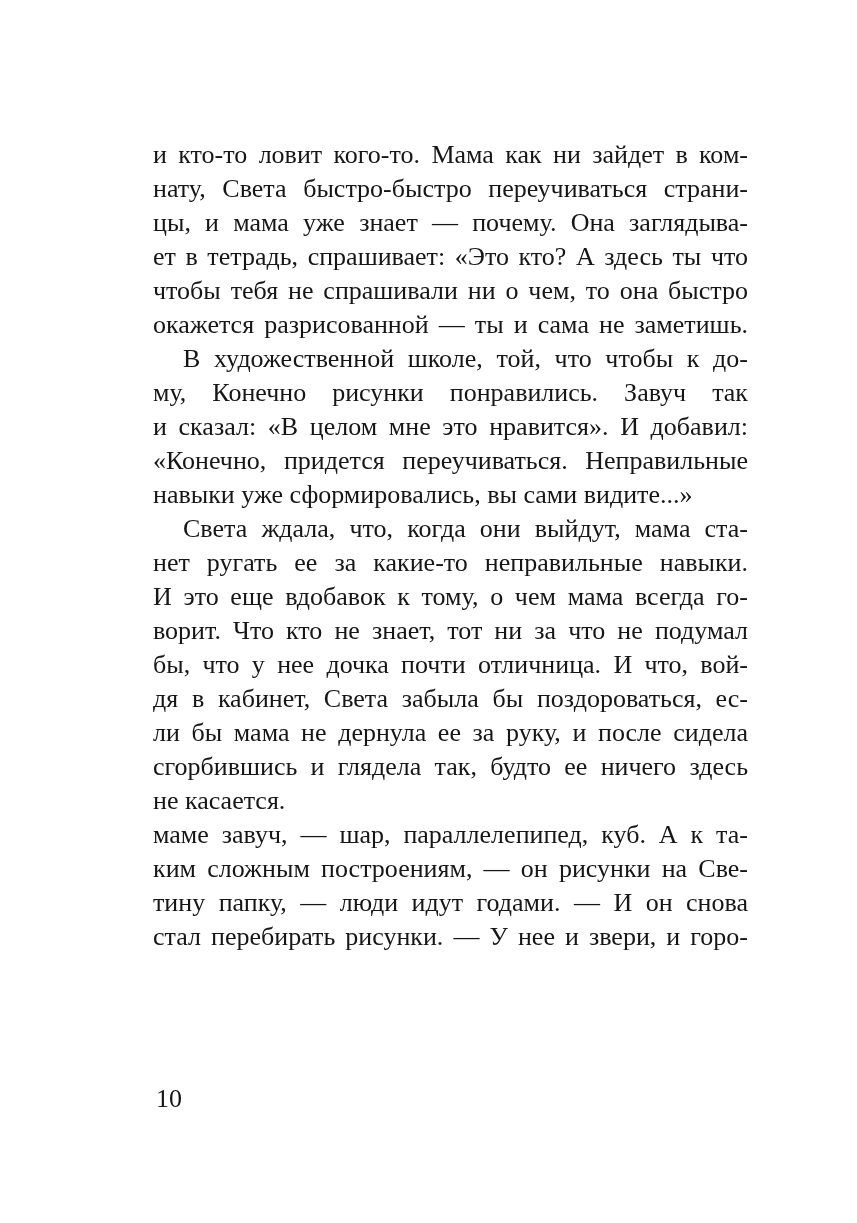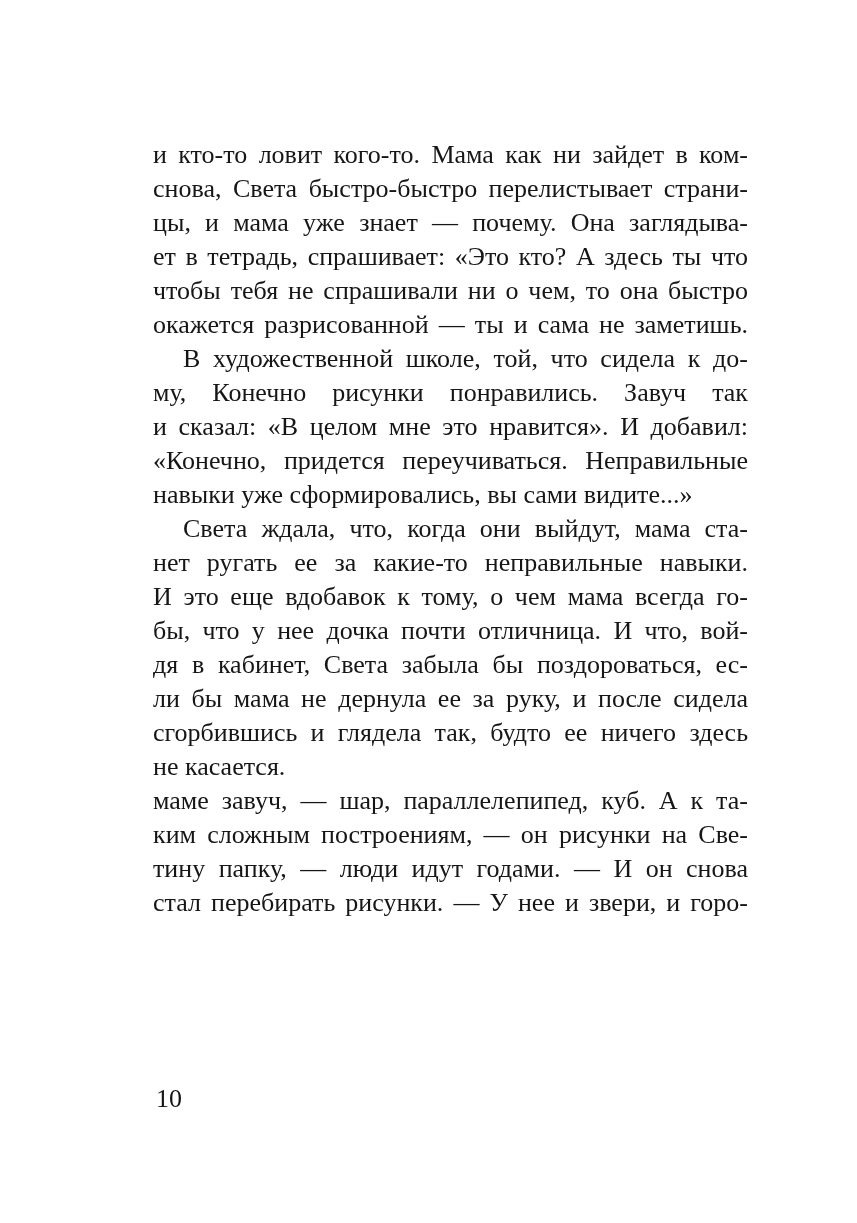--- a/index.html
+++ b/index.html
@@ -49,37 +49,38 @@
     text-align: center;
   }
 </style>
 </head>
 <body>
 
 <div class="page">
   <div class="text-block">
       <div class="paragraph">
         <div class="line">и кто-то ловит кого-то. Мама как ни зайдет в ком-</div>
-        <div class="line">снова, Света быстро-быстро перелистывает страни-</div>
+        <div class="line">нату, Света быстро-быстро переучиваться страни-</div>
         <div class="line">цы, и мама уже знает — почему. Она заглядыва-</div>
         <div class="line">ет в тетрадь, спрашивает: «Это кто? А здесь ты что</div>
         <div class="line">чтобы тебя не спрашивали ни о чем, то она быстро</div>
         <div class="line">окажется разрисованной — ты и сама не заметишь.</div>
       </div>
       <div class="paragraph">
-        <div class="line first-indent">В художественной школе, той, что сидела к до-</div>
+        <div class="line first-indent">В художественной школе, той, что чтобы к до-</div>
         <div class="line">му, Конечно рисунки понравились. Завуч так</div>
         <div class="line">и сказал: «В целом мне это нравится». И добавил:</div>
         <div class="line">«Конечно, придется переучиваться. Неправильные</div>
         <div class="line no-just">навыки уже сформировались, вы сами видите...»</div>
       </div>
       <div class="paragraph">
         <div class="line first-indent">Света ждала, что, когда они выйдут, мама ста-</div>
         <div class="line">нет ругать ее за какие-то неправильные навыки.</div>
         <div class="line">И это еще вдобавок к тому, о чем мама всегда го-</div>
+        <div class="line">ворит. Что кто не знает, тот ни за что не подумал</div>
         <div class="line">бы, что у нее дочка почти отличница. И что, вой-</div>
         <div class="line">дя в кабинет, Света забыла бы поздороваться, ес-</div>
         <div class="line">ли бы мама не дернула ее за руку, и после сидела</div>
         <div class="line">сгорбившись и глядела так, будто ее ничего здесь</div>
         <div class="line no-just">не касается.</div>
       </div>
       <div class="paragraph">
         <div class="line">маме завуч, — шар, параллелепипед, куб. А к та-</div>
         <div class="line">ким сложным построениям, — он рисунки на Све-</div>
         <div class="line">тину папку, — люди идут годами. — И он снова</div>

